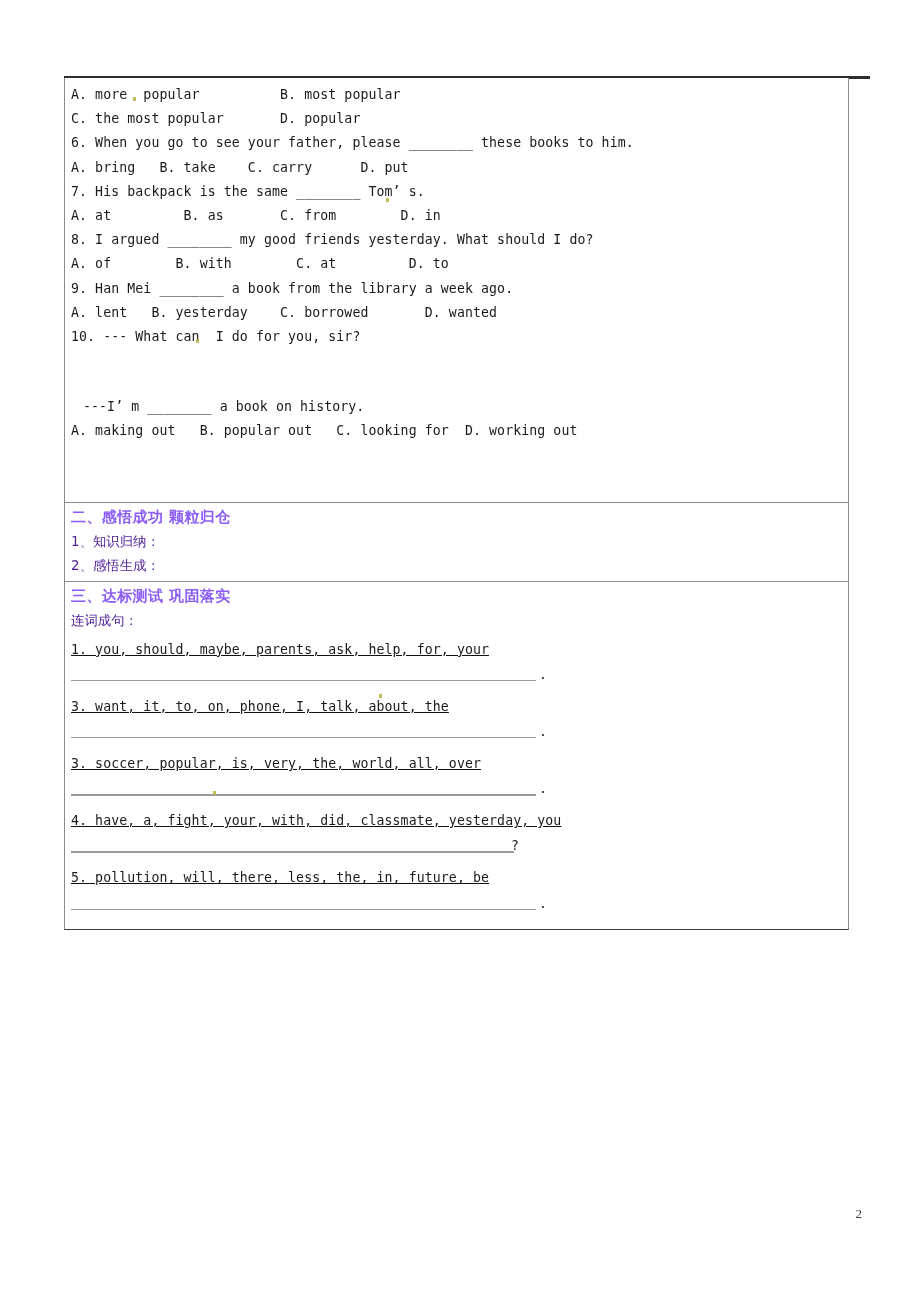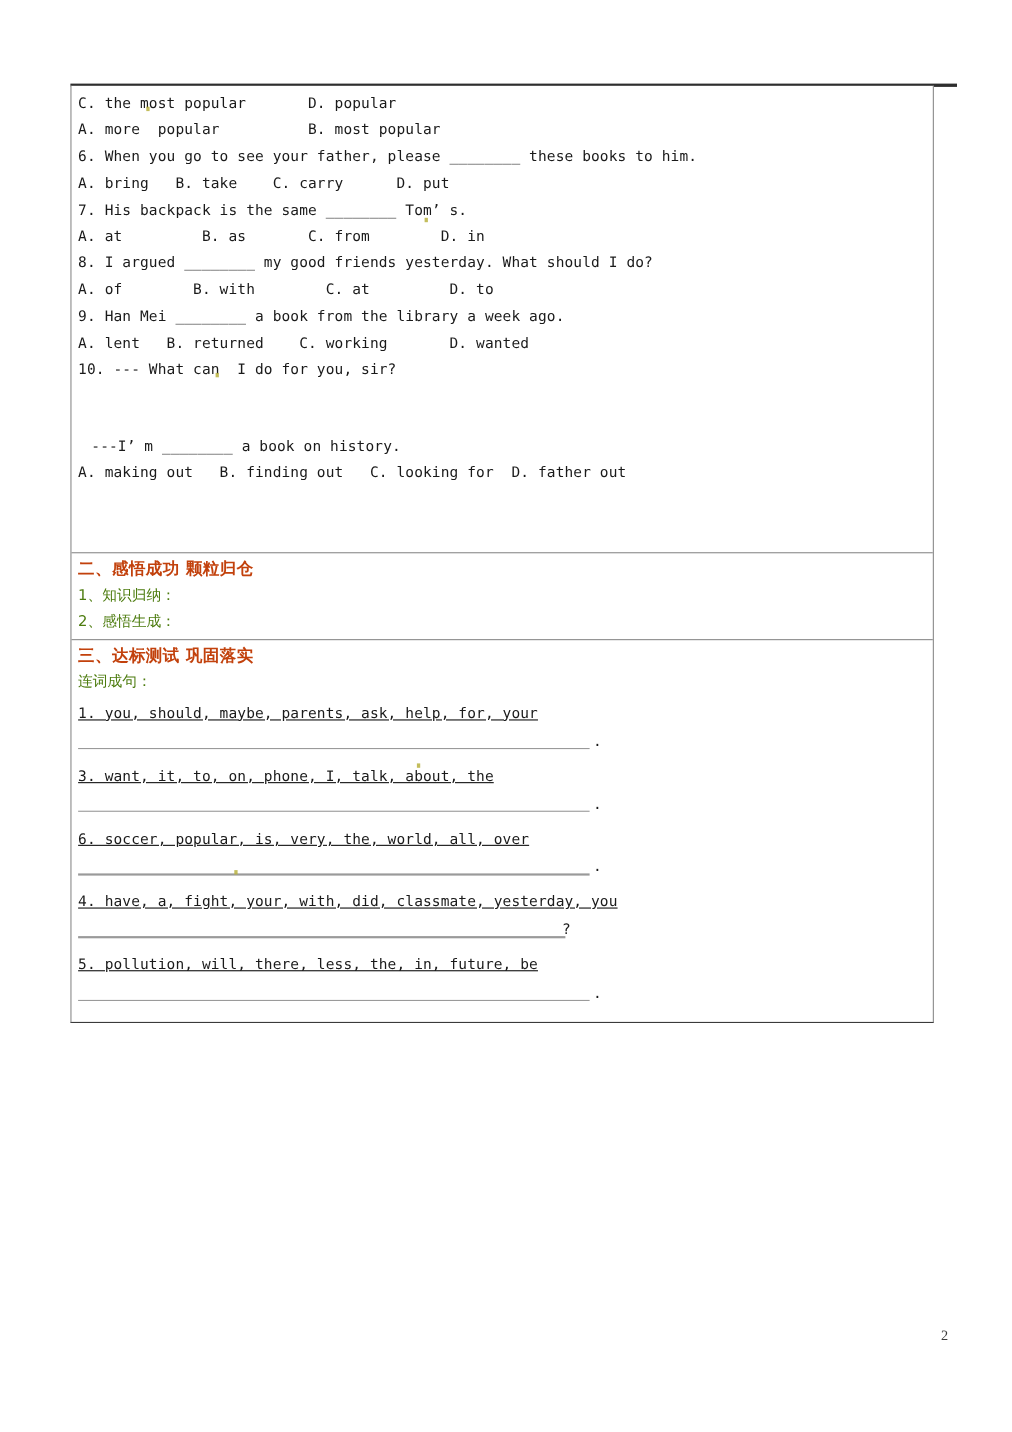--- a/index.html
+++ b/index.html
@@ -70,30 +70,30 @@
   .mono-line.indent {
     padding-left: 18px;
     margin-top: 46px;
   }
 
   .cn-heading {
     font-family: "DejaVu Sans", "Liberation Sans", sans-serif;
     font-size: 15px;
     font-weight: bold;
     line-height: 25px;
-    color: #c2410c;
+    color: #8b5cf6;
     padding-left: 6px;
     letter-spacing: 0.4px;
     white-space: pre;
   }
   .cn-line {
     font-family: "DejaVu Sans", "Liberation Sans", sans-serif;
     font-size: 13.4px;
     line-height: 24px;
-    color: #4d7c0f;
+    color: #4c1d95;
     padding-left: 6px;
     white-space: pre;
   }
 
   
   .mc-block {
     padding-top: 5px;
     padding-bottom: 0;
   }
   .mc-tail-gap {
@@ -161,33 +161,33 @@
 </head>
 <body>
 
 <div class="page">
 
   <div class="top-rule"></div>
 
   <div class="worksheet">
 
     <div class="cell mc-block">
+      <div class="mono-line">A. more  popular          B. most popular</div>
       <div class="mono-line">C. the most popular       D. popular</div>
-      <div class="mono-line">A. more  popular          B. most popular</div>
       <div class="mono-line">6. When you go to see your father, please ________ these books to him.</div>
       <div class="mono-line">A. bring   B. take    C. carry      D. put</div>
       <div class="mono-line">7. His backpack is the same ________ Tom’ s.</div>
       <div class="mono-line">A. at         B. as       C. from        D. in</div>
       <div class="mono-line">8. I argued ________ my good friends yesterday. What should I do?</div>
       <div class="mono-line">A. of        B. with        C. at         D. to</div>
       <div class="mono-line">9. Han Mei ________ a book from the library a week ago.</div>
-      <div class="mono-line">A. lent   B. returned    C. working       D. wanted</div>
+      <div class="mono-line">A. lent   B. yesterday    C. borrowed       D. wanted</div>
       <div class="mono-line">10. --- What can  I do for you, sir?</div>
       <div class="mono-line indent">---I’ m ________ a book on history.</div>
-      <div class="mono-line">A. making out   B. finding out   C. looking for  D. father out</div>
+      <div class="mono-line">A. making out   B. popular out   C. looking for  D. working out</div>
       <div class="mc-tail-gap"></div>
     </div>
 
     <div class="cell sec2-block">
       <div class="cn-heading">二、感悟成功 颗粒归仓</div>
       <div class="cn-line">1、知识归纳：</div>
       <div class="cn-line">2、感悟生成：</div>
     </div>
 
     <div class="cell sec3-block">
@@ -204,21 +204,21 @@
 
       <div class="scramble-item">
         <div class="mono-line">3. want, it, to, on, phone, I, talk, about, the</div>
         <div class="answer-rule">
           <span class="rule" style="width:465px"></span>
           <span class="terminator" style="left:474px">.</span>
         </div>
       </div>
 
       <div class="scramble-item">
-        <div class="mono-line">6. soccer, popular, is, very, the, world, all, over</div>
+        <div class="mono-line">3. soccer, popular, is, very, the, world, all, over</div>
         <div class="answer-rule">
           <span class="rule" style="width:465px"></span>
           <span class="terminator" style="left:474px">.</span>
         </div>
       </div>
 
       <div class="scramble-item">
         <div class="mono-line">4. have, a, fight, your, with, did, classmate, yesterday, you</div>
         <div class="answer-rule">
           <span class="rule" style="width:443px"></span>

